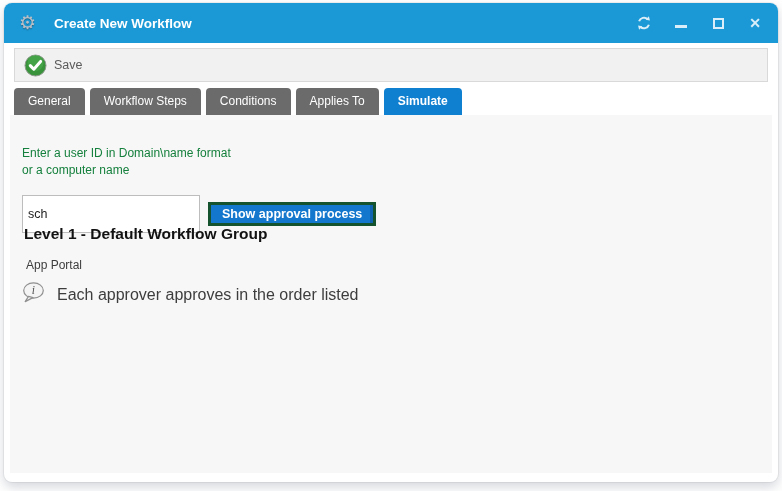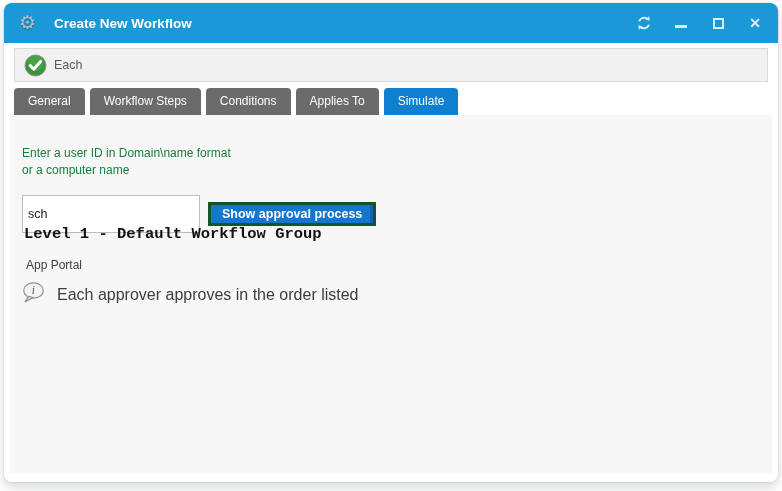--- a/index.html
+++ b/index.html
@@ -26,38 +26,38 @@
   .toolbar { position:absolute; left:10px; right:10px; top:45px; height:34px;
     background:#f1f1f1; border:1px solid #d9d9d9; display:flex; align-items:center;
     padding:0 9px; }
   .save-btn { display:flex; align-items:center; gap:7px; cursor:default; }
   .save-label { color:#5a5a5a; font-size:12.5px; }
 
   
   .tabs { position:absolute; left:10px; top:85px; display:flex; gap:5px; }
   .tab { background:#6b6b6b; color:#ffffff; font-size:12px; padding:6px 14px 18px;
     border-radius:4px 4px 0 0; white-space:nowrap; cursor:default; }
-  .tab.active { background:#0f7fd0; font-weight:normal; }
+  .tab.active { background:#0f7fd0; font-weight:bold; }
 
   
   .content { position:absolute; left:6px; right:6px; top:112px; bottom:9px;
     background:#f7f7f7; }
   .instructions { position:absolute; left:12px; top:30px; font-size:12px;
     color:#15803d; line-height:17px; }
   .input-row { position:absolute; left:12px; top:80px; display:flex;
     align-items:center; }
   .user-input { width:178px; height:38px; border:1px solid #bdbdbd; background:#fff;
     font-family:"Liberation Sans", sans-serif; font-size:12.5px; color:#222;
     padding:2px 5px; outline:none; }
   .approve-btn { margin-left:8px; height:24px; padding:0 11px;
     background:#1377cd; color:#ffffff; font-family:"Liberation Sans", sans-serif;
     font-weight:bold; font-size:12.5px; border:3px solid #14532d;
     box-shadow:inset -3px 0 0 #0f63b0; cursor:default; }
   .level-heading { position:absolute; left:14px; top:110px; font-size:15.5px;
-    font-weight:bold; color:#121212;font-family:Liberation Mono, monospace; }
+    font-weight:bold; color:#121212; }
   .approver-name { position:absolute; left:16px; top:143px; font-size:12px;
     color:#3d3d3d; }
   .note-row { position:absolute; left:12px; top:167px; display:flex;
     align-items:flex-end; }
   .note-text { font-size:16px; color:#3d3d3d; margin-left:10px; margin-bottom:1px; }
 </style>
 </head>
 <body>
 
 <div class="window">
@@ -86,21 +86,21 @@
     </div>
   </div>
 
   <div class="toolbar">
     <div class="save-btn">
       <svg width="23" height="23" viewBox="0 0 23 23">
         <circle cx="11.5" cy="11.5" r="10.5" fill="#38933a" stroke="#8d988d" stroke-width="1"></circle>
         <circle cx="11.5" cy="9" r="8" fill="#4fae52" opacity="0.55"></circle>
         <path d="M6.3 11.6 L9.8 15.2 L16.6 7.4" stroke="#ffffff" stroke-width="3" fill="none" stroke-linecap="round" stroke-linejoin="round"></path>
       </svg>
-      <span class="save-label">Each</span>
+      <span class="save-label">Save</span>
     </div>
   </div>
 
   <div class="tabs">
     <div class="tab">General</div>
     <div class="tab">Workflow Steps</div>
     <div class="tab">Conditions</div>
     <div class="tab">Applies To</div>
     <div class="tab active">Simulate</div>
   </div>

